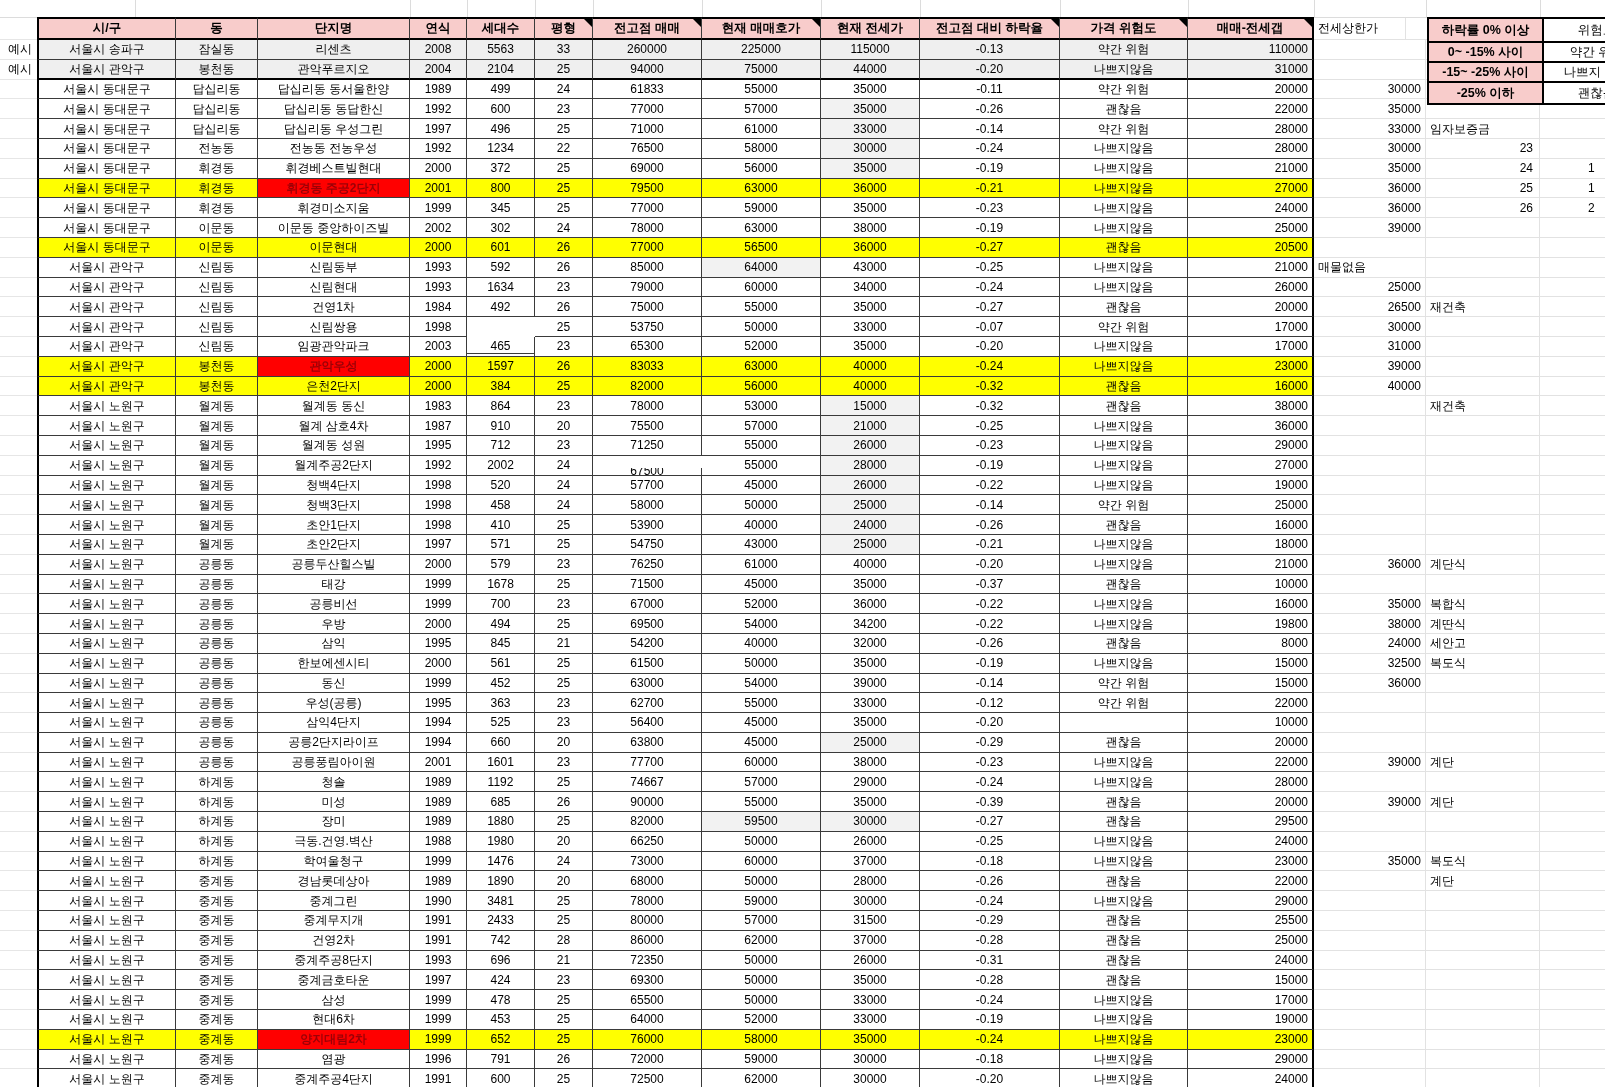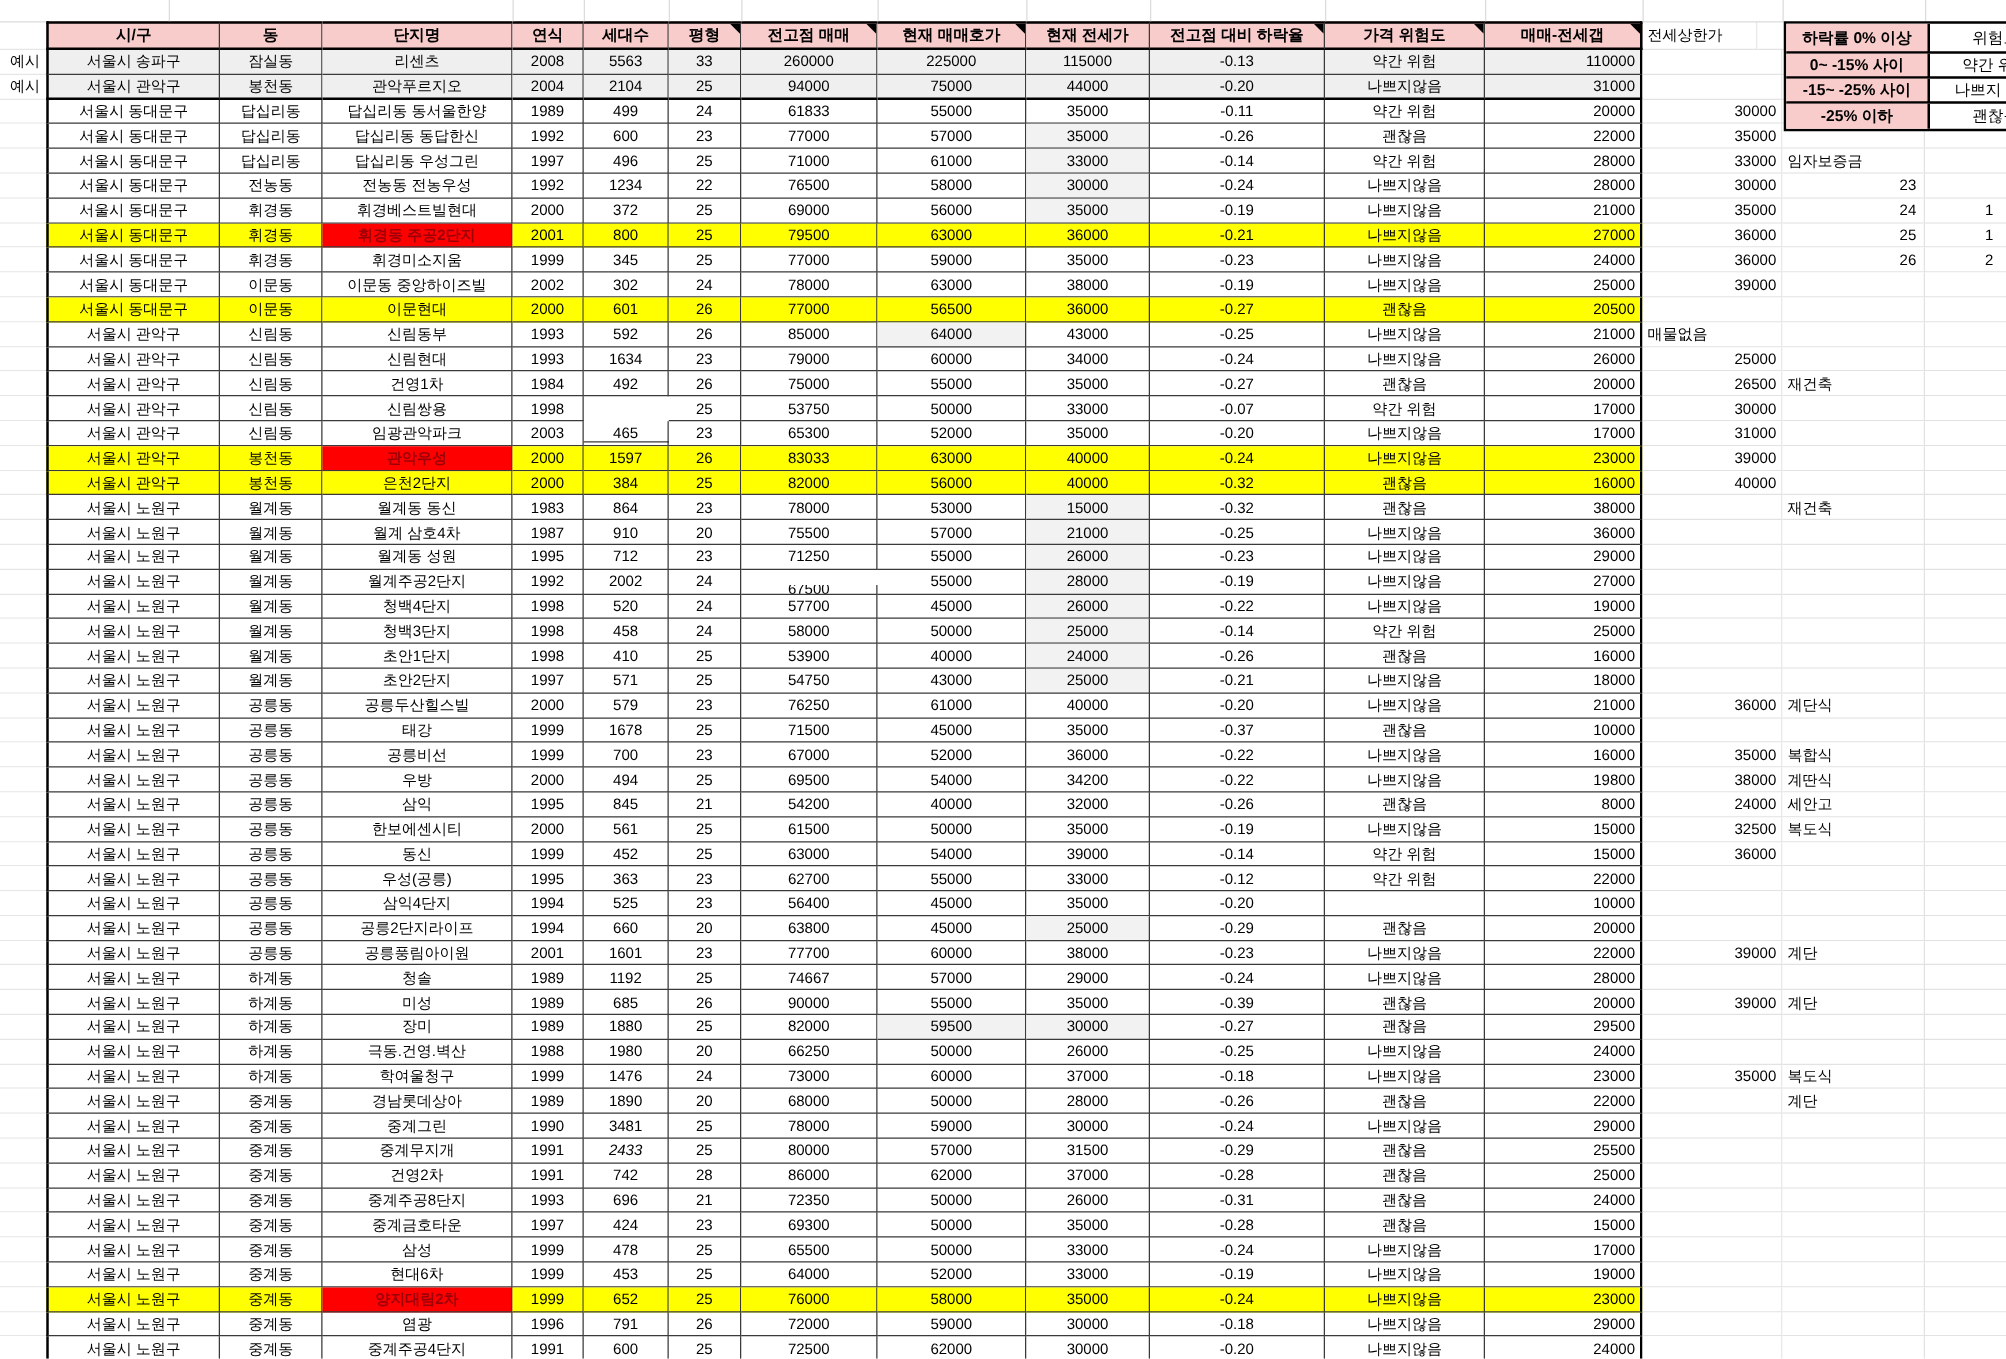--- a/index.html
+++ b/index.html
@@ -849,21 +849,21 @@
         <div class="c nb al-l" style="width: 112px;"></div>
         <div class="c nb al-l" style="width: 114px;"></div>
         <div class="c nb end cut-cell" style="width: 65px;"></div>
       </div>
       <div class="row">
         <div class="c lab" style="width: 37px;"></div>
         <div class="c t first" style="width: 139px;">서울시 노원구</div>
         <div class="c t" style="width: 82px;">중계동</div>
         <div class="c t" style="width: 152px;">중계무지개</div>
         <div class="c t" style="width: 57px;">1991</div>
-        <div class="c t" style="width: 68px; font-style: italic;">2433</div>
+        <div class="c t" style="width: 68px;">2433</div>
         <div class="c t" style="width: 58px;">25</div>
         <div class="c t" style="width: 109px;">80000</div>
         <div class="c t" style="width: 119px;">57000</div>
         <div class="c t" style="width: 99px;">31500</div>
         <div class="c t" style="width: 140px;">-0.29</div>
         <div class="c t" style="width: 128px;">괜찮음</div>
         <div class="c t last al-r" style="width: 126px;">25500</div>
         <div class="c nb al-l" style="width: 112px;"></div>
         <div class="c nb al-l" style="width: 114px;"></div>
         <div class="c nb end cut-cell" style="width: 65px;"></div>

